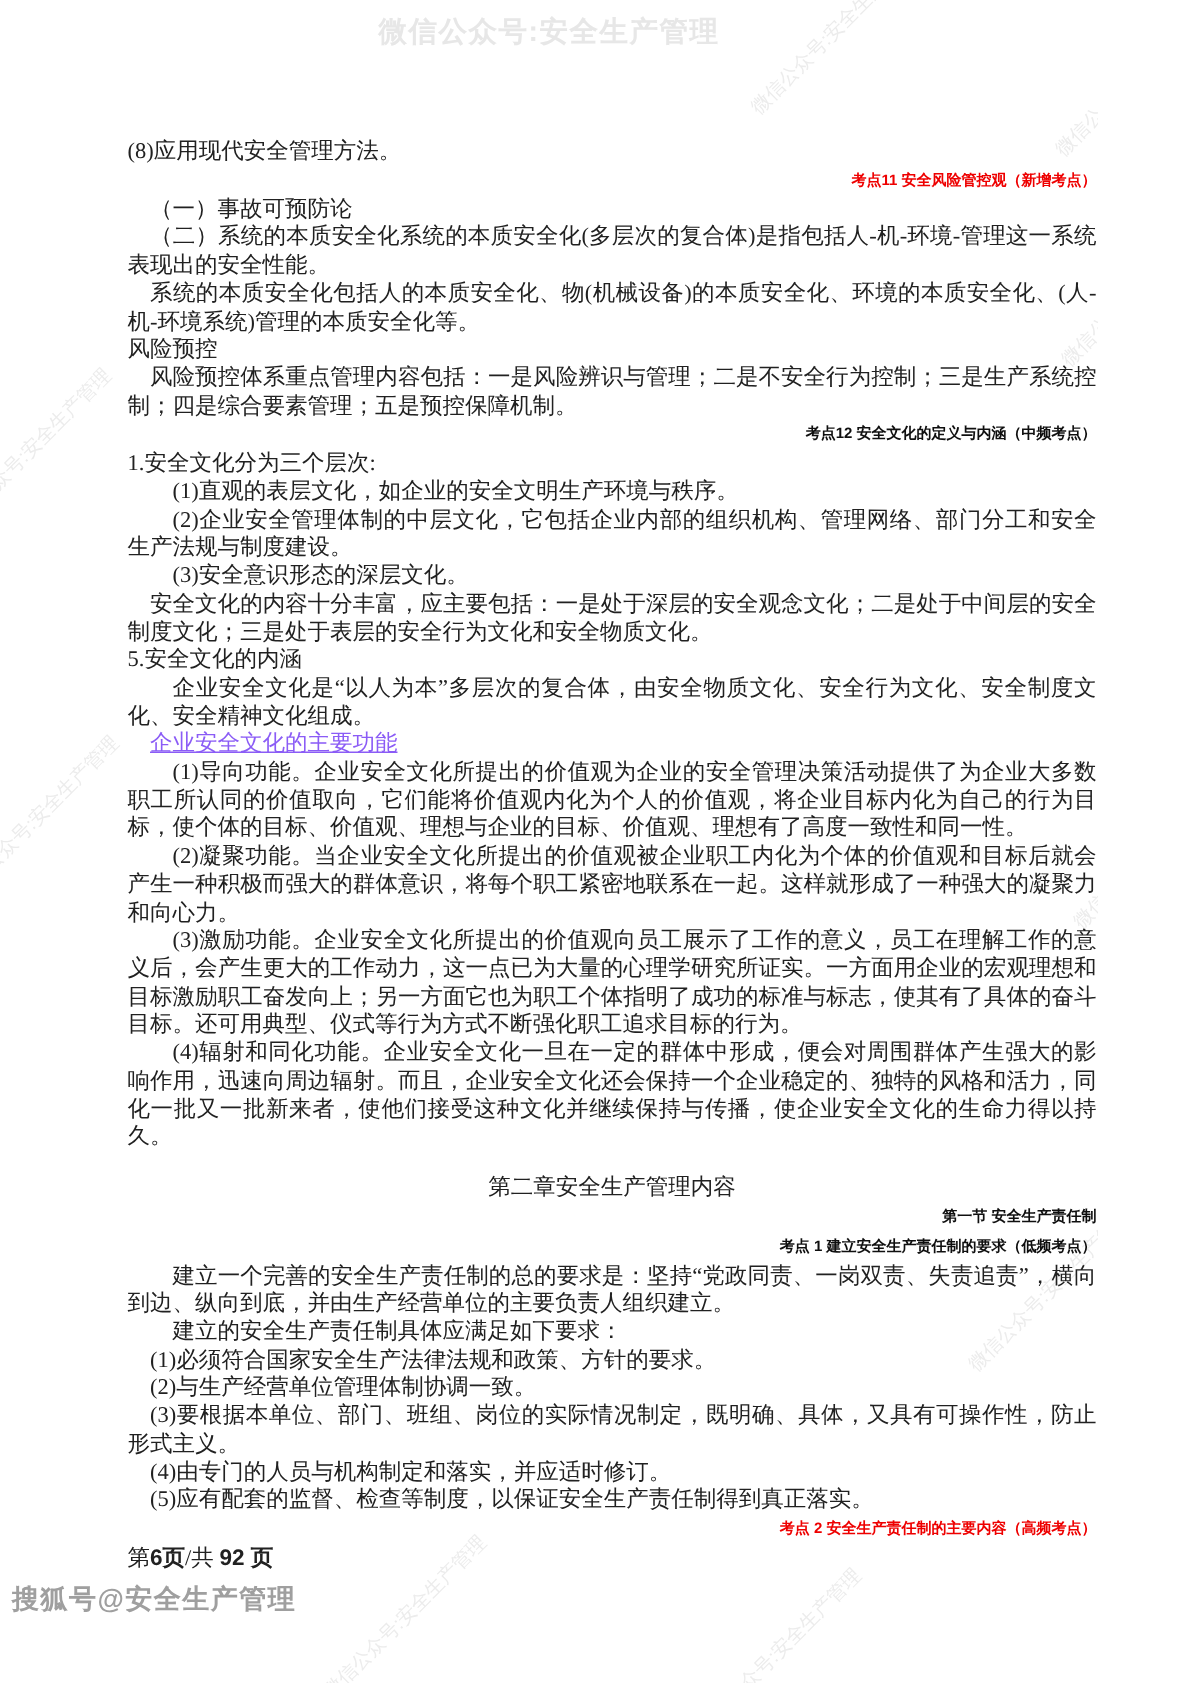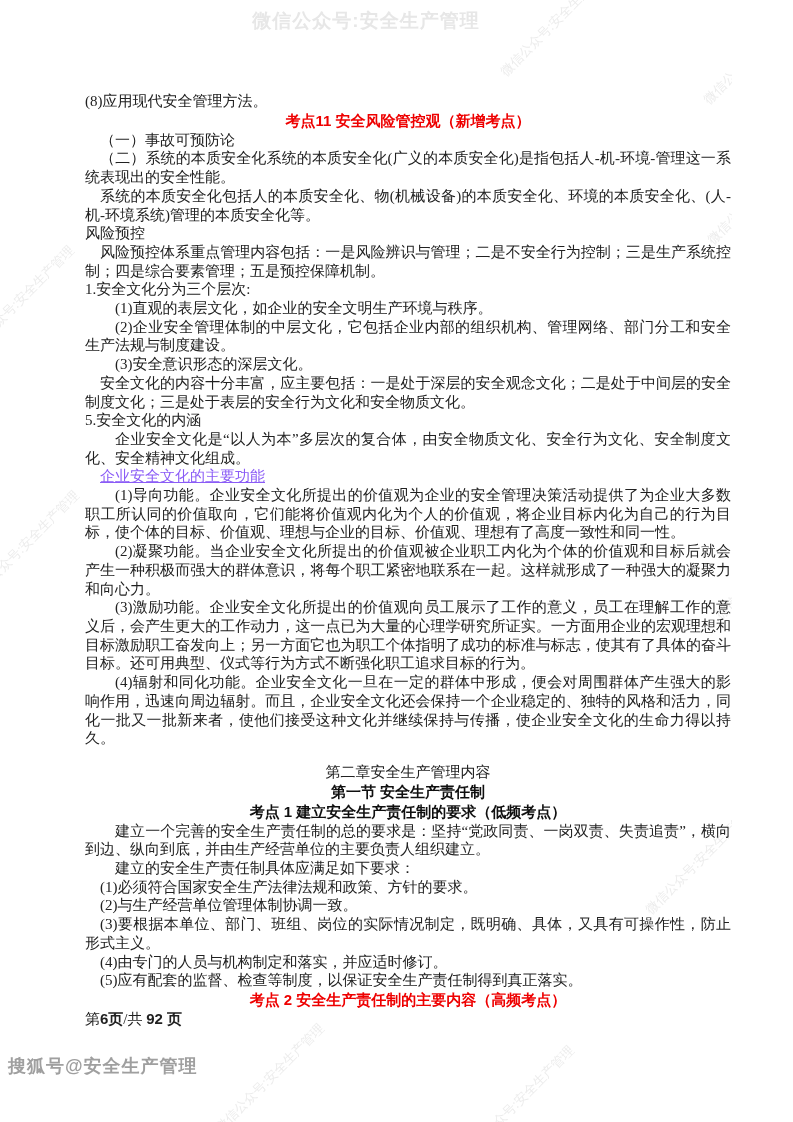--- a/index.html
+++ b/index.html
@@ -38,22 +38,22 @@
   .doc p {
     margin:0;
     font-size:15px; line-height:18.7px;
     color:#212121;
     text-align:justify;
   }
   .doc p.i1 { text-indent:1em; }
   .doc p.i2 { text-indent:2em; }
   .doc p.h-red, .doc p.h-black {
     font-family:"Liberation Sans", sans-serif;
-    font-weight:bold; font-size:15px; line-height:20px;
-    text-align:center;
+    font-weight:bold; font-size:10px; line-height:20px;
+    text-align:right;
   }
   .doc p.h-red  { color:#ee0000; }
   .doc p.h-black{ color:#0f0f0f; }
   .doc p.red    { color:#8b5cf6;text-decoration:underline; }
   .doc p.center { text-align:center;margin-top:15px; }
   .doc p b { font-weight:bold; }
   .footer {
     margin:0; text-align:right;
     font-size:15px; line-height:20px; color:#111111;
     font-family:"Liberation Serif", serif;
@@ -79,24 +79,25 @@
       <div class="wm-diag" style="left: 700px; top: 860px;">微信公众号:安全生产管理</div>
       <div class="wm-diag" style="left: 270px; top: 1078px;">微信公众号:安全生产管理</div>
       <div class="wm-diag" style="left: 520px; top: 1100px;">微信公众号:安全生产管理</div>
     </div>
 
   <div class="doc">
     <div>
         <p><span>(8)应用现代安全管理方法。</span></p>
         <p class="h-red"><span>考点11 安全风险管控观（新增考点）</span></p>
         <p class="i1"><span>（一）事故可预防论</span></p>
-        <p class="i1"><span>（二）系统的本质安全化系统的本质安全化(广义的本质安全化)是指包括人-机-环境-管理这一系统表现出的安全性能。</span></p>
+        <p class="i1"><span>（二）系统的本质安全化系统的本质安全化(多层次的复合体)是指包括人-机-环境-管理这一系统表现出的安全性能。</span></p>
         <p class="i1"><span>系统的本质安全化包括人的本质安全化、物(机械设备)的本质安全化、环境的本质安全化、(人-机-环境系统)管理的本质安全化等。</span></p>
         <p><span>风险预控</span></p>
         <p class="i1"><span>风险预控体系重点管理内容包括：一是风险辨识与管理；二是不安全行为控制；三是生产系统控制；四是综合要素管理；五是预控保障机制。</span></p>
+        <p class="h-black"><span>考点12 安全文化的定义与内涵（中频考点）</span></p>
         <p><span>1.安全文化分为三个层次:</span></p>
         <p class="i2"><span>(1)直观的表层文化，如企业的安全文明生产环境与秩序。</span></p>
         <p class="i2"><span>(2)企业安全管理体制的中层文化，它包括企业内部的组织机构、管理网络、部门分工和安全生产法规与制度建设。</span></p>
         <p class="i2"><span>(3)安全意识形态的深层文化。</span></p>
         <p class="i1"><span>安全文化的内容十分丰富，应主要包括：一是处于深层的安全观念文化；二是处于中间层的安全制度文化；三是处于表层的安全行为文化和安全物质文化。</span></p>
         <p><span>5.安全文化的内涵</span></p>
         <p class="i2"><span>企业安全文化是“以人为本”多层次的复合体，由安全物质文化、安全行为文化、安全制度文化、安全精神文化组成。</span></p>
         <p class="red i1"><span>企业安全文化的主要功能</span></p>
         <p class="i2"><span>(1)导向功能。企业安全文化所提出的价值观为企业的安全管理决策活动提供了为企业大多数职工所认同的价值取向，它们能将价值观内化为个人的价值观，将企业目标内化为自己的行为目标，使个体的目标、价值观、理想与企业的目标、价值观、理想有了高度一致性和同一性。</span></p>
         <p class="i2"><span>(2)凝聚功能。当企业安全文化所提出的价值观被企业职工内化为个体的价值观和目标后就会产生一种积极而强大的群体意识，将每个职工紧密地联系在一起。这样就形成了一种强大的凝聚力和向心力。</span></p>

